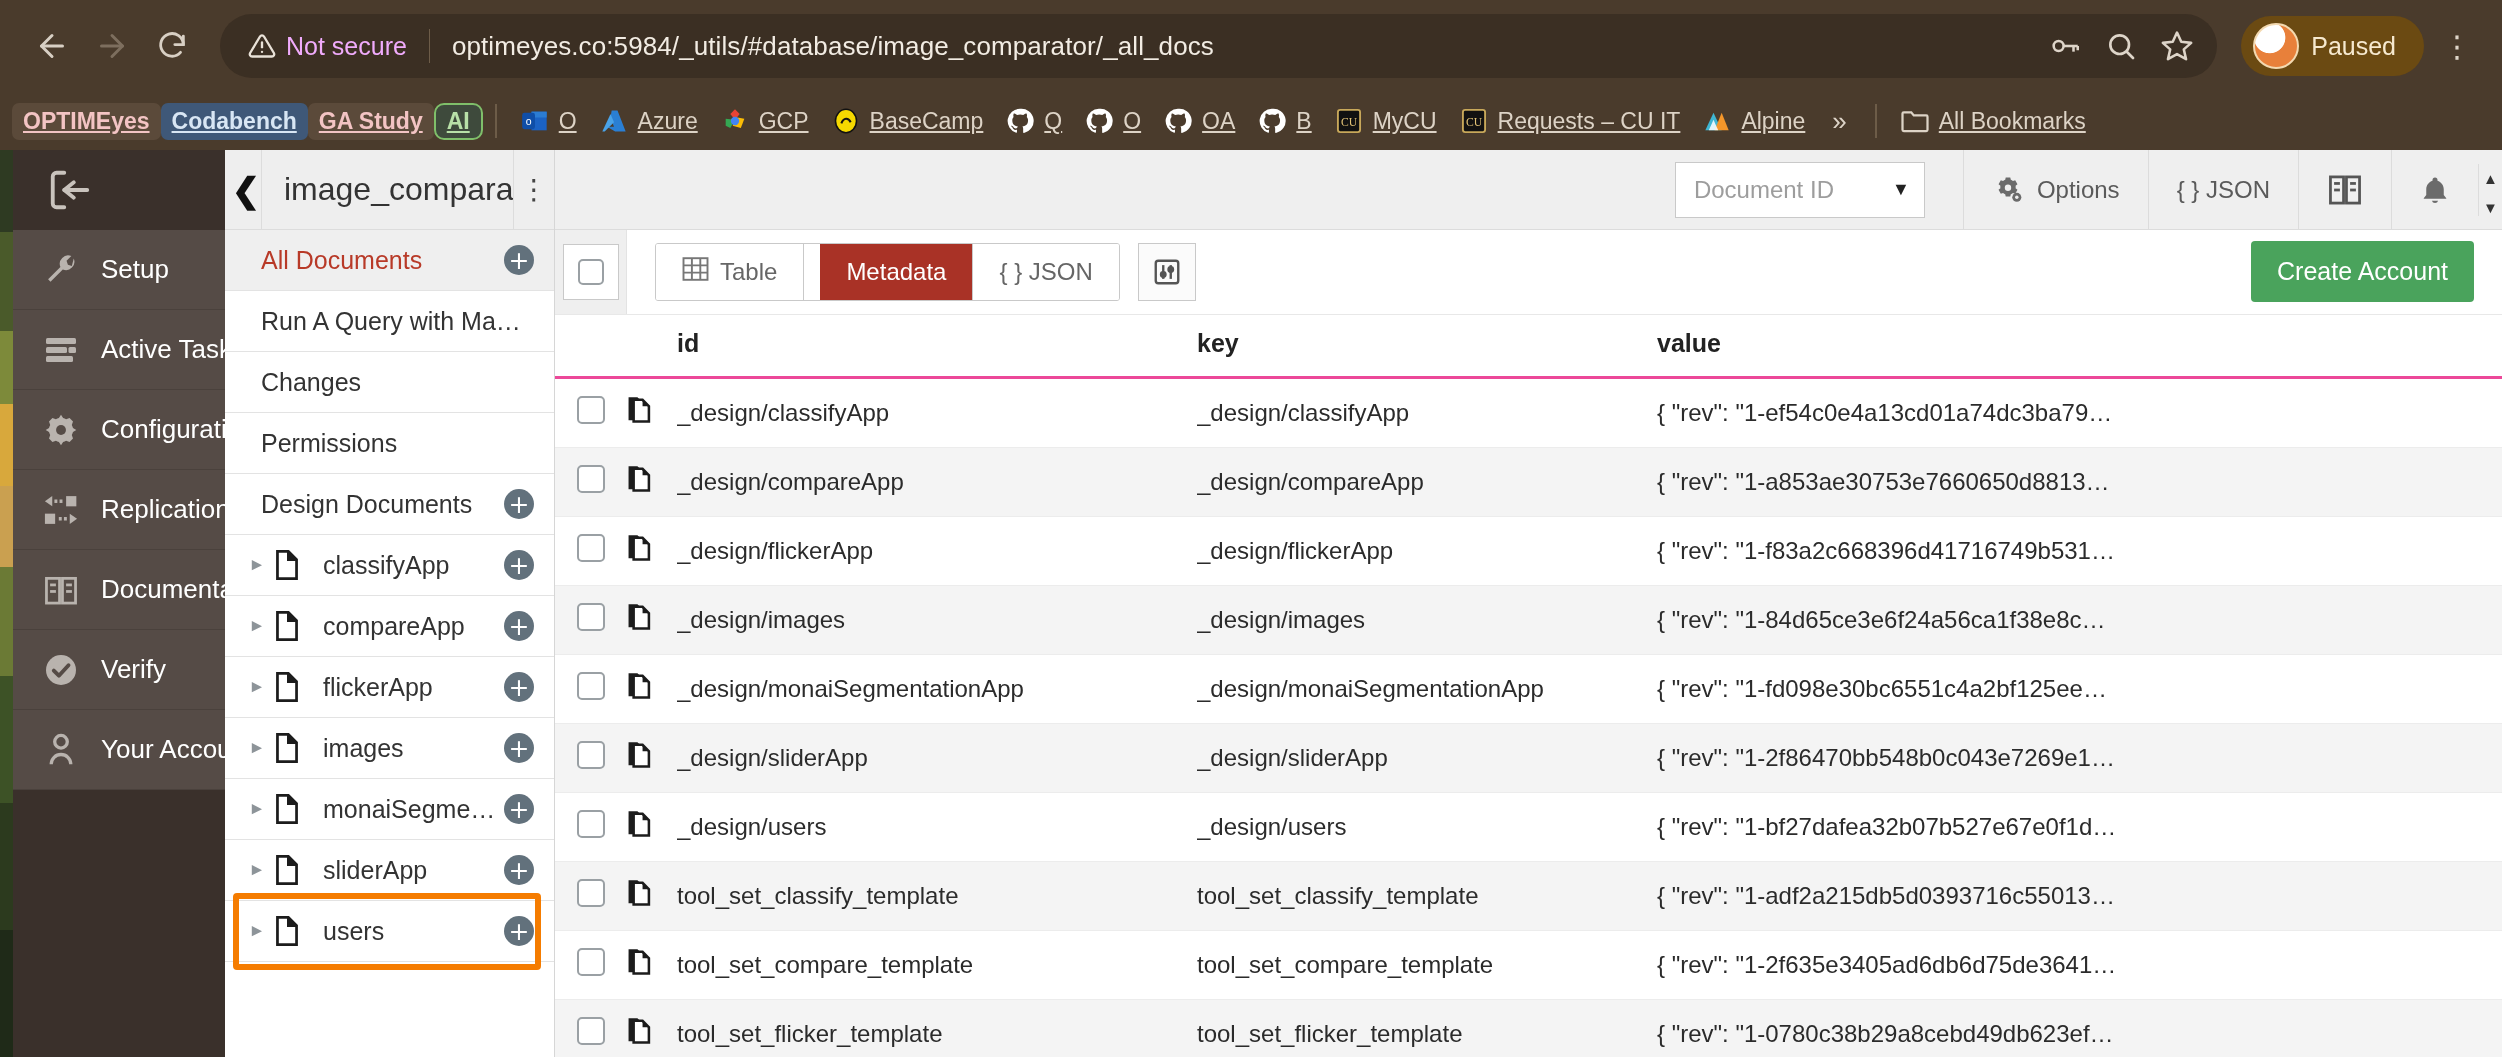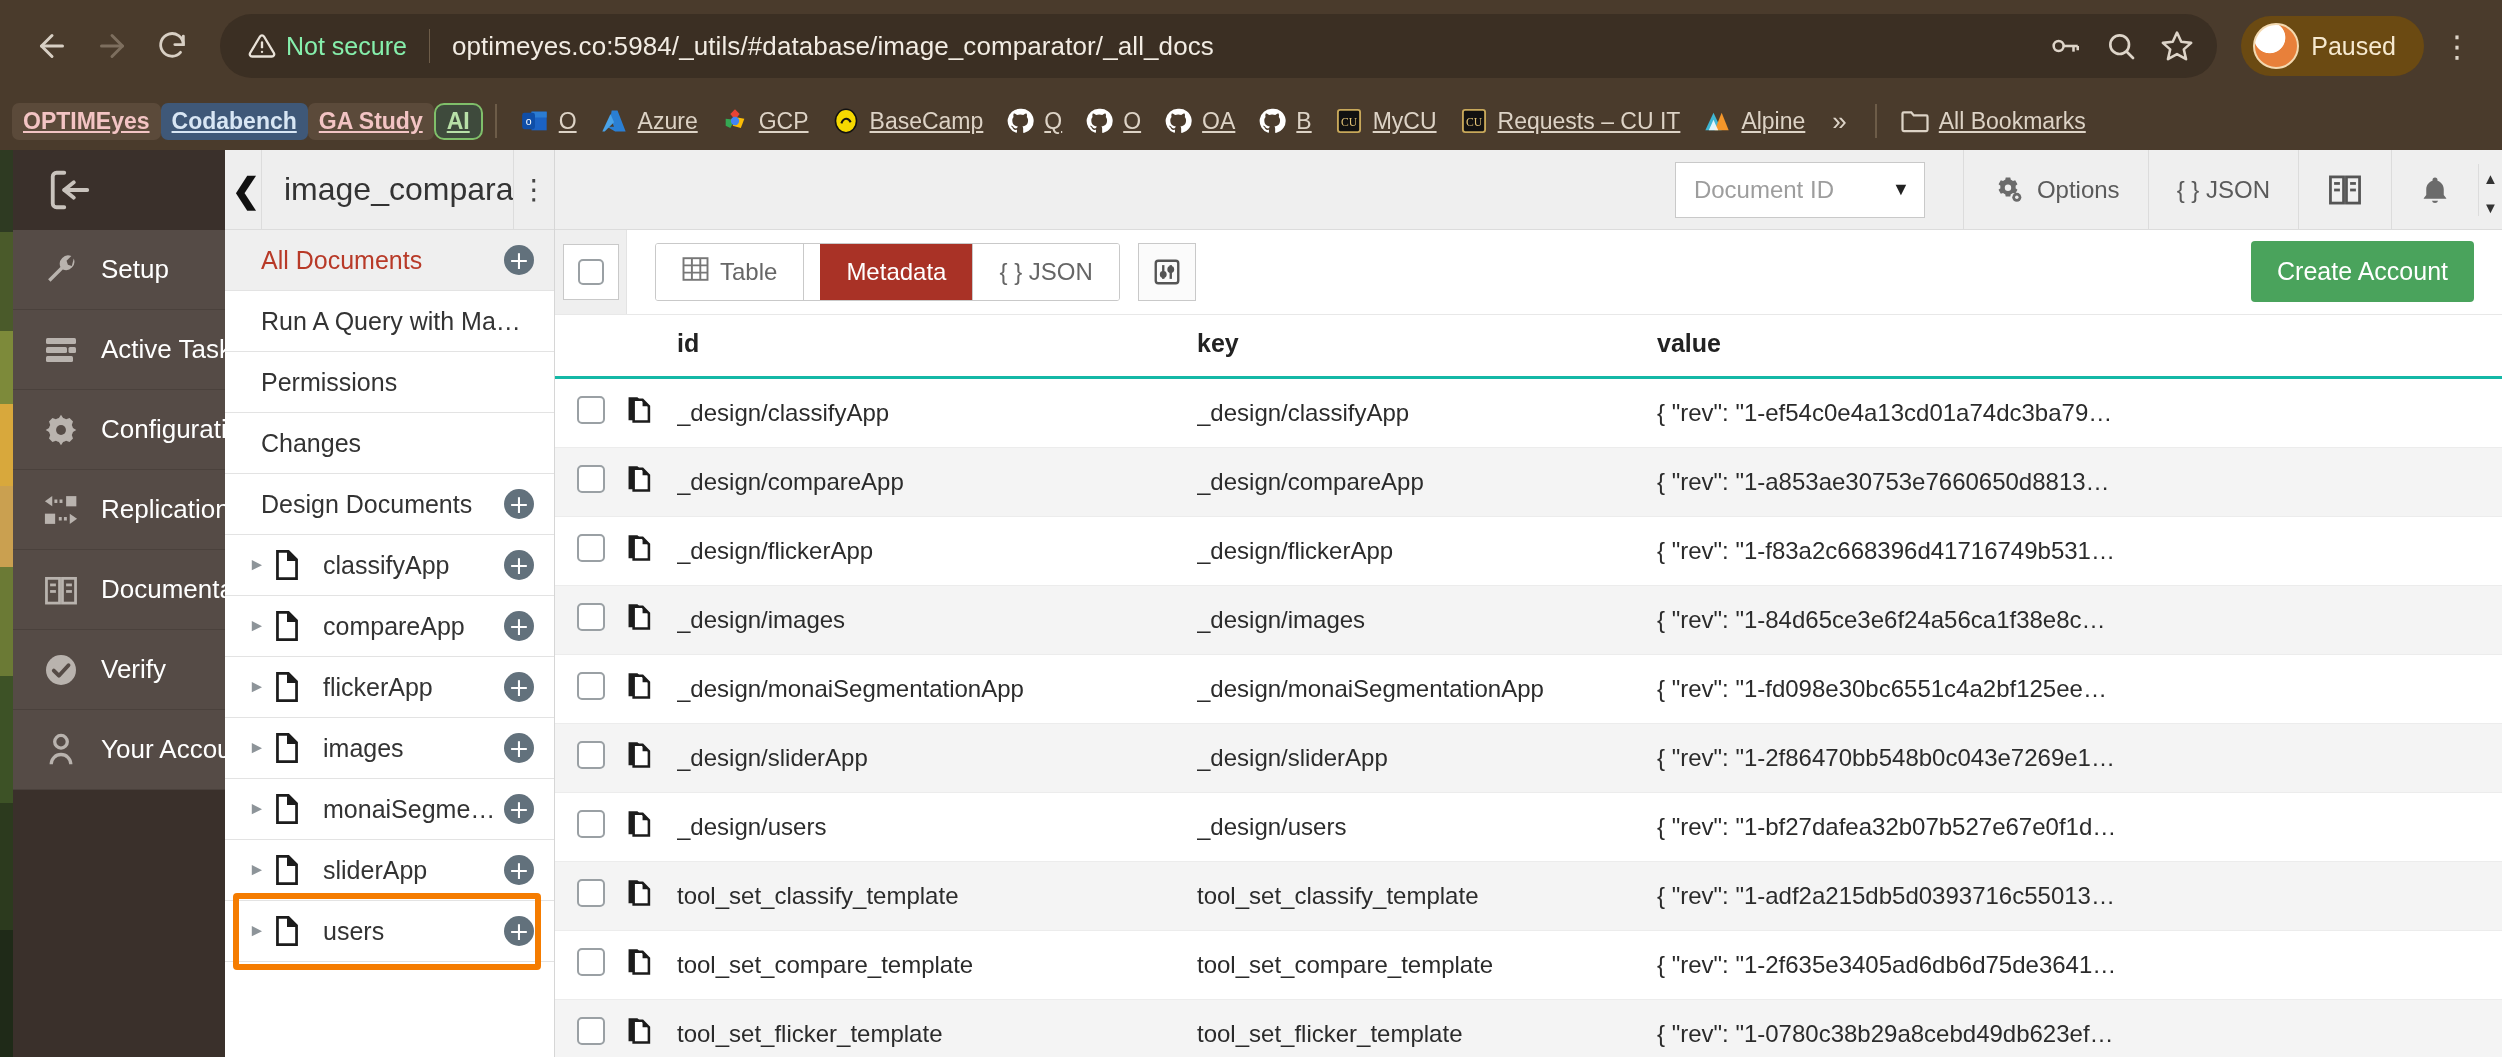--- a/index.html
+++ b/index.html
@@ -40,21 +40,21 @@
     display: flex;
     align-items: center;
     margin-left: 18px;
     margin-right: 16px;
     padding-right: 20px;
     min-width: 0;
   }
   .not-secure {
     display: flex; align-items: center; gap: 10px;
     padding: 0 22px 0 28px;
-    color: #86efac;
+    color: #f0abfc;
     font-size: 25px;
     flex: 0 0 auto;
     white-space: nowrap;
   }
   .omni-sep { width: 1px; height: 34px; background: #6d5c48; flex: 0 0 auto; }
   .omni-url {
     color: #f2ece3;
     font-size: 26px;
     padding-left: 22px;
     white-space: nowrap;
@@ -328,21 +328,21 @@
 
   
   .tbl-wrap { flex: 1 1 auto; overflow: hidden; background: #fff; }
   table.docs { width: 100%; border-collapse: collapse; table-layout: fixed; }
   table.docs th {
     text-align: left;
     font-size: 25px;
     color: #222;
     font-weight: bold;
     padding: 14px 0 18px 0;
-    border-bottom: 3px solid #14b8a6;
+    border-bottom: 3px solid #ec4899;
     background: #fff;
   }
   table.docs td {
     font-size: 24px;
     color: #2b2b2b;
     padding: 17px 0;
     border-bottom: 1px solid #ececec;
     white-space: nowrap;
     overflow: hidden;
     text-overflow: ellipsis;
@@ -646,24 +646,24 @@
       </div>
       <div id="db-rows">
           <div class="db-row sel">
             <span class="lbl">All Documents</span>
             <span class="plus">+</span>
           </div>
           <div class="db-row">
             <span class="lbl">Run A Query with Mango</span>
           </div>
           <div class="db-row">
+            <span class="lbl">Changes</span>
+          </div>
+          <div class="db-row">
             <span class="lbl">Permissions</span>
-          </div>
-          <div class="db-row">
-            <span class="lbl">Changes</span>
           </div>
           <div class="db-row">
             <span class="lbl">Design Documents</span>
             <span class="plus">+</span>
           </div>
           <div class="db-row doc">
             <span class="caret">►</span>
             <span class="fileic">
               <svg width="26" height="30" viewBox="0 0 18 22" fill="none" stroke="#1c1c1c" stroke-width="2">
                 <path d="M2 1h8l6 6v14H2z" fill="#fff"></path>

